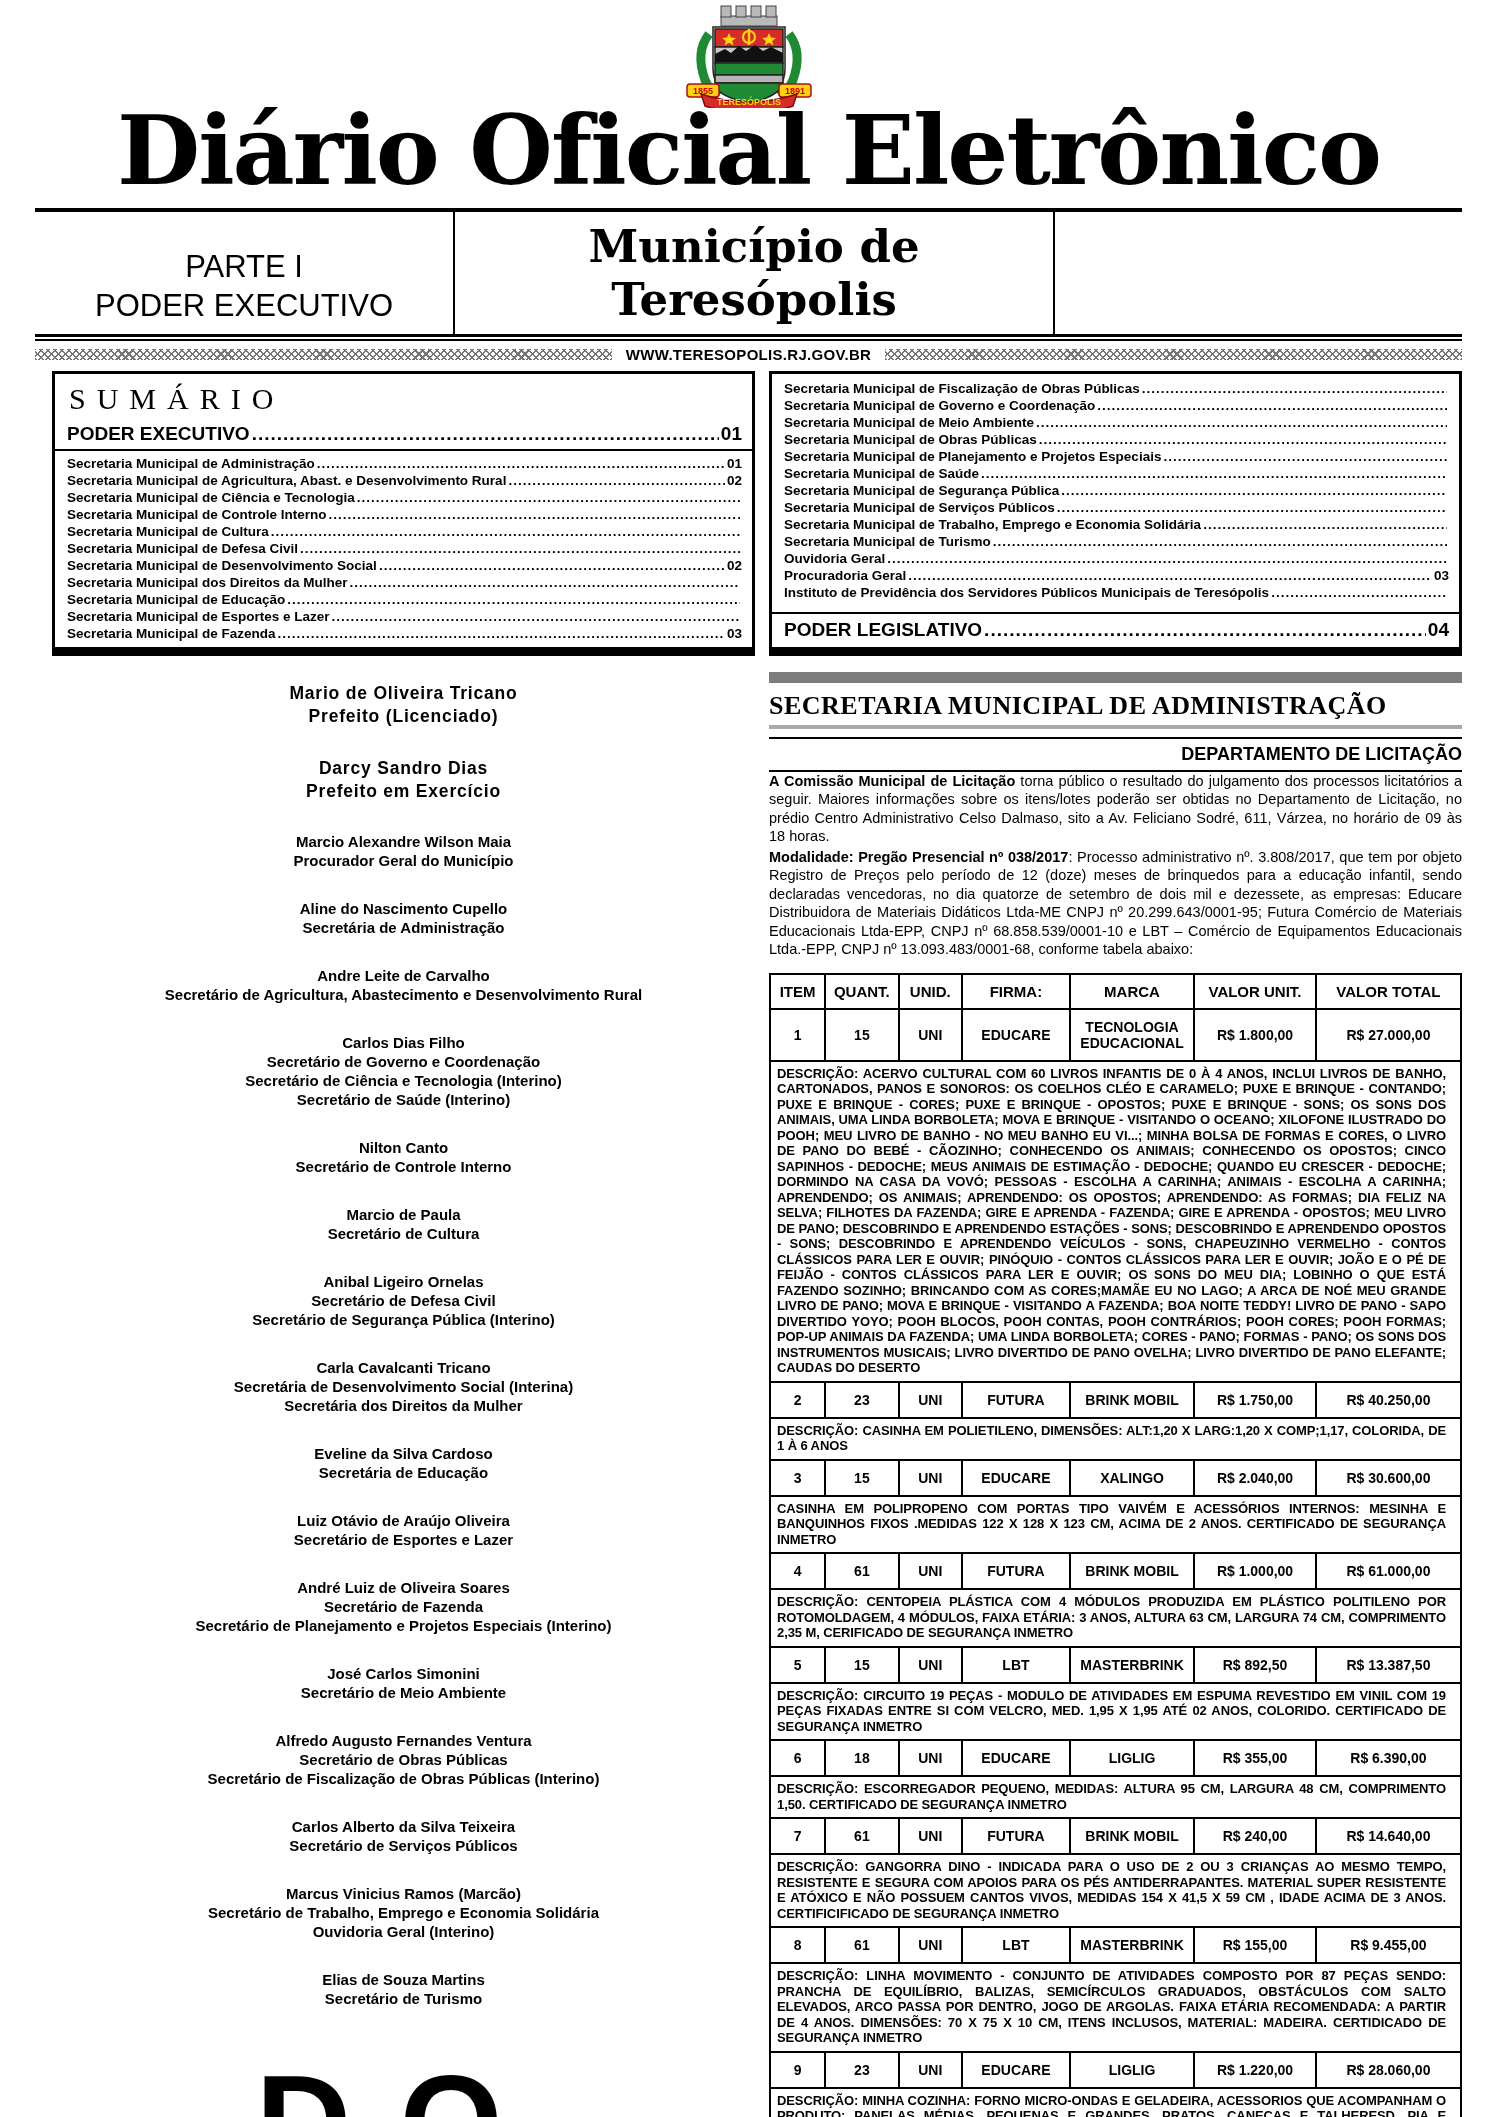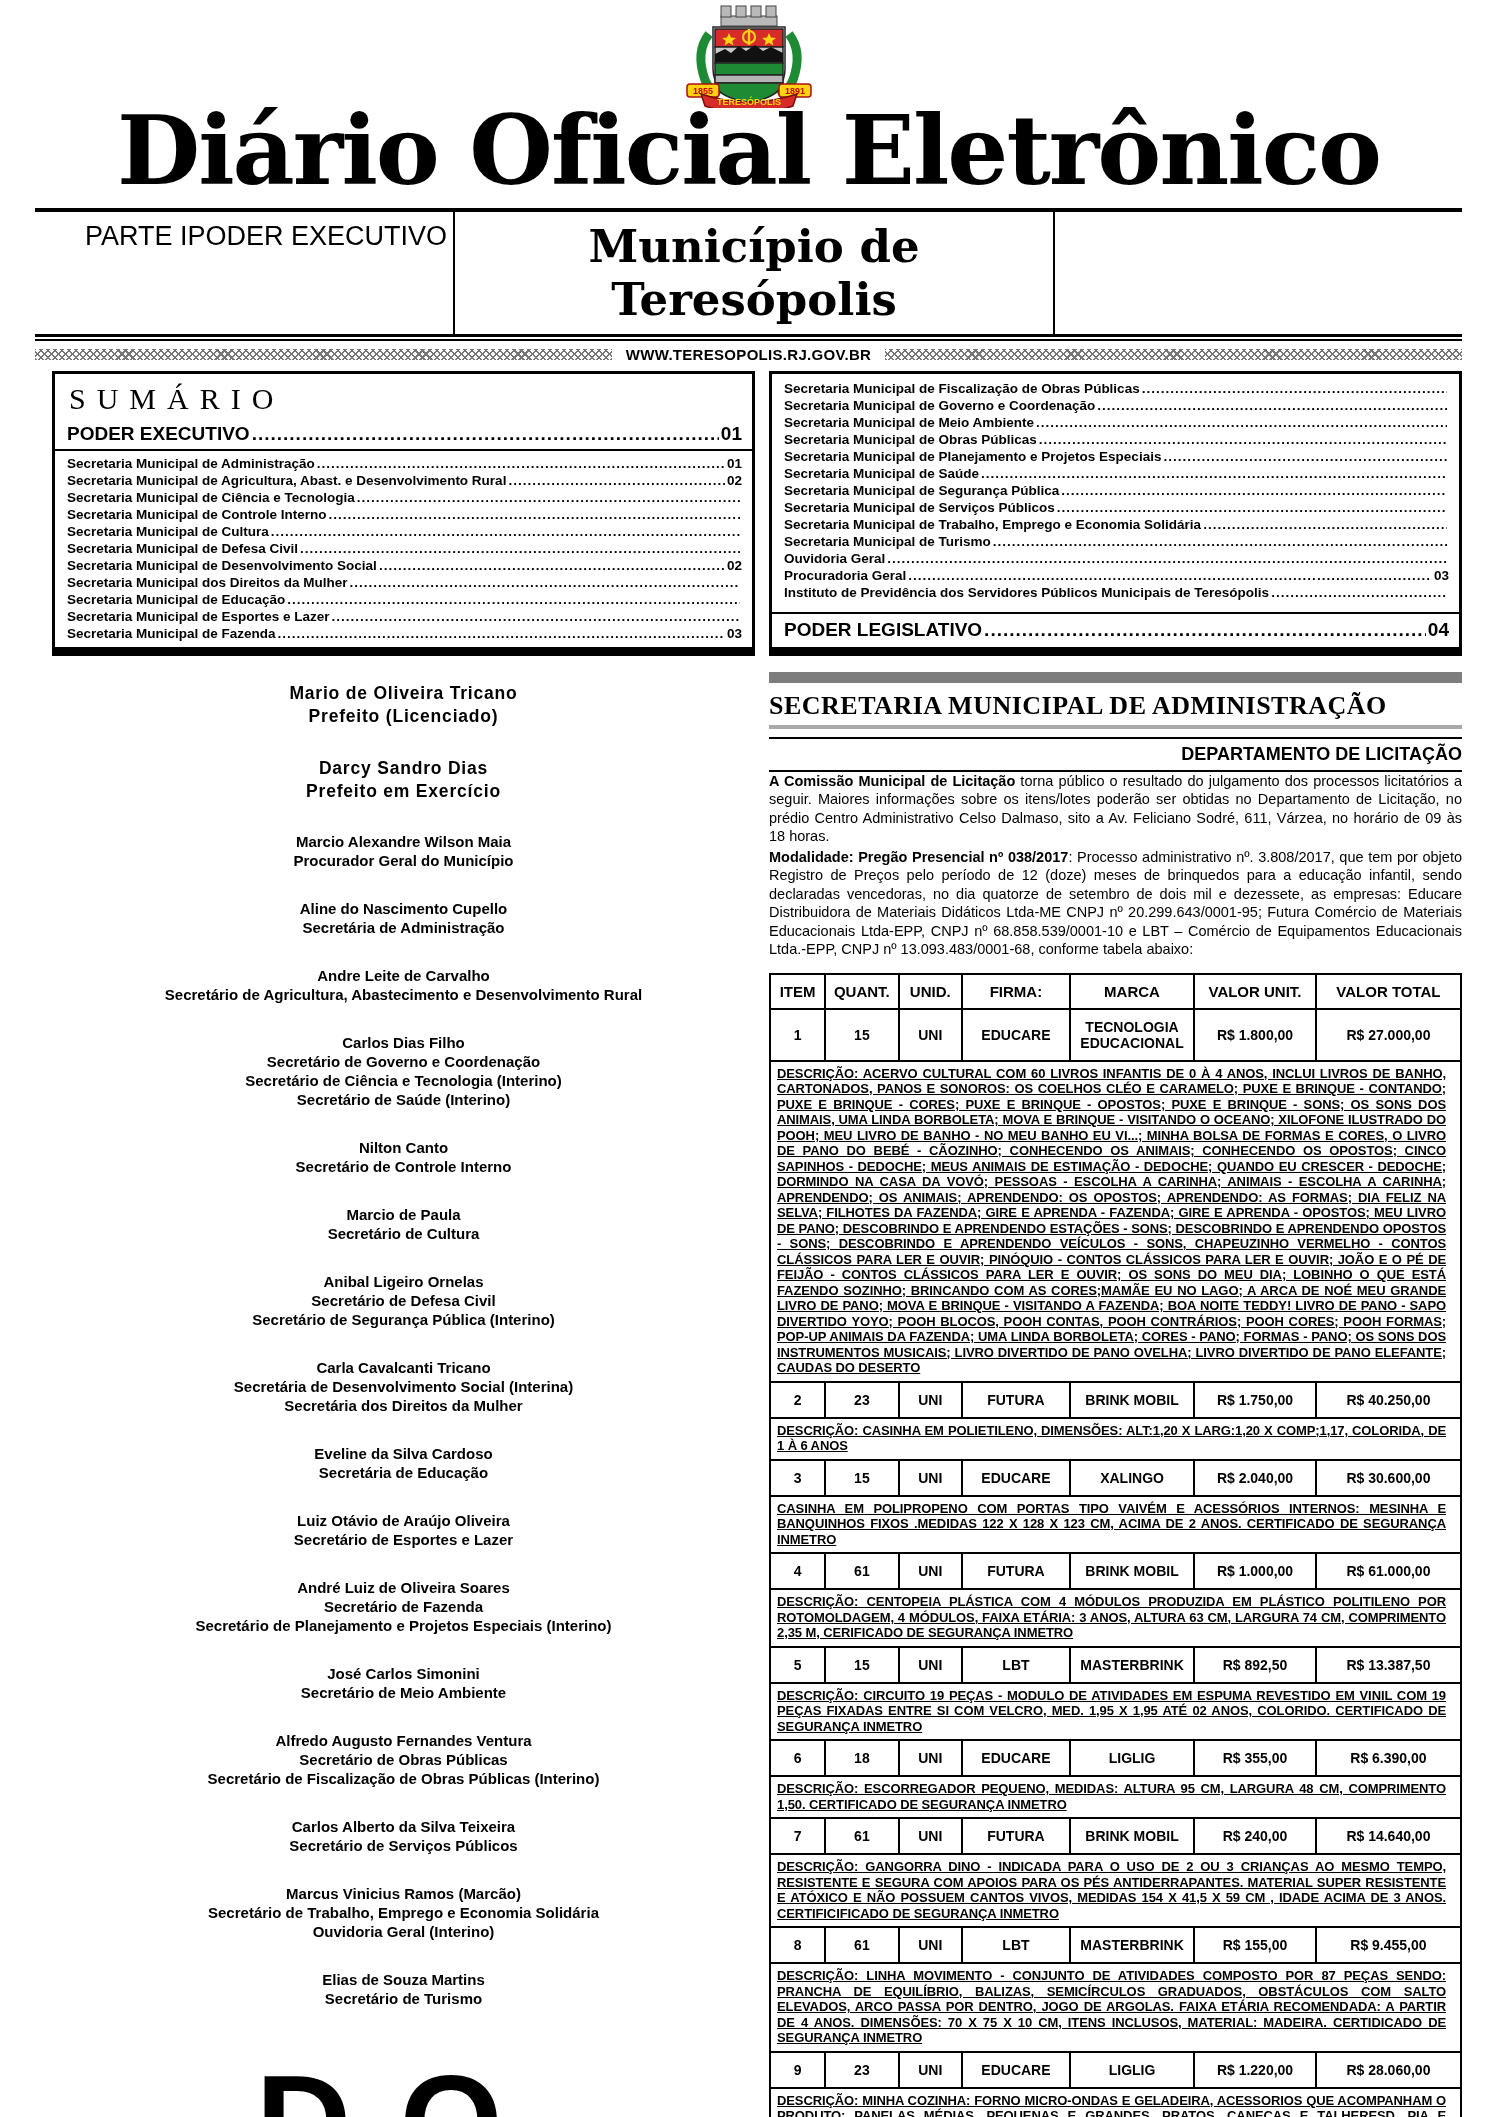--- a/index.html
+++ b/index.html
@@ -6,21 +6,21 @@
   body { background: #888; font-family: "Liberation Sans", sans-serif; color: #000; }
   .page { width: 1497px; min-height: 2117px; background: #fff; margin: 0 auto; position: relative; padding-bottom: 20px; }
 
   
   .coat-wrap { text-align: center; padding-top: 4px; height: 106px; }
   .masthead { text-align: center; font-family: "DejaVu Serif", serif; font-weight: bold; font-size: 96px; letter-spacing: -2px; line-height: 1.1; margin-top: -8px; }
   .rule-heavy { border-top: 4px solid #000; margin: 4px 35px 0 35px; }
 
   .subhead { display: grid; grid-template-columns: 420px 600px 1fr; margin: 0 35px; align-items: center; }
   .subhead-cell { padding: 8px 6px; }
-  .subhead-left { border-right: 2px solid #000; text-align: center; font-size: 27px; line-height: 1.25; align-self: stretch; display:flex; flex-direction:row; justify-content:flex-end; }
+  .subhead-left { border-right: 2px solid #000; text-align: center; font-size: 31px; line-height: 1.25; align-self: stretch; display:flex; flex-direction:column; justify-content:flex-end; }
   .subhead-center { text-align: center; font-family: "DejaVu Serif", serif; font-weight: bold; font-size: 45px; border-right: 2px solid #000; align-self: stretch; display:flex; align-items:center; justify-content:center; }
   .subhead-right { text-align: center; font-weight: bold; }
   .edition-line { font-size: 20px; margin-bottom: 8px; }
   .date-line { font-size: 18.5px; }
   .rule-double { border-top: 3px solid #000; border-bottom: 2px solid #000; height: 7px; margin: 0 35px; }
 
   .url-strip { display: flex; align-items: center; margin: 5px 35px 8px 35px; }
   .hatch { flex: 1; height: 11px;
     background-image:
       repeating-linear-gradient(45deg, #777 0 1.5px, transparent 1.5px 5px),
@@ -58,21 +58,21 @@
   .sec-title { font-family: "Liberation Serif", serif; font-size: 26px; font-weight: 600; letter-spacing: 0.5px; margin-top: 8px; }
   .sec-underline { border-top: 4px solid #a9a9a9; margin-top: 4px; }
   .dept-head { text-align: right; font-weight: bold; font-size: 18px; border-top: 2px solid #000; border-bottom: 2px solid #000; padding: 5px 0; margin-top: 8px; }
   .intro { font-size: 14.5px; line-height: 18.5px; text-align: justify; }
   .intro p { margin-bottom: 2px; }
 
   table.lic { width: 100%; border-collapse: collapse; margin-top: 14px; }
   table.lic th, table.lic td { border: 2px solid #000; font-weight: bold; }
   table.lic th { font-size: 15px; padding: 8px 2px; text-align: center; }
   table.lic td.cell { font-size: 14px; padding: 9px 2px; text-align: center; }
-  table.lic td.desc { font-size: 13px; line-height: 15.5px; padding: 4px 14px 5px 6px; text-align: justify; letter-spacing: -0.1px; text-decoration: underline; }
+  table.lic td.desc { font-size: 13px; line-height: 15.5px; padding: 4px 14px 5px 6px; text-align: justify; letter-spacing: -0.1px; }
   .c-item { width: 8%; } .c-quant { width: 10.6%; } .c-unid { width: 9.2%; }
   .c-firma { width: 15.6%; } .c-marca { width: 18%; } .c-vu { width: 17.6%; } .c-vt { width: 21%; }
 </style>
 </head>
 <body>
 
 <div class="page">
 
   <div class="coat-wrap">
     <svg width="200" height="104" viewBox="0 0 200 104">

